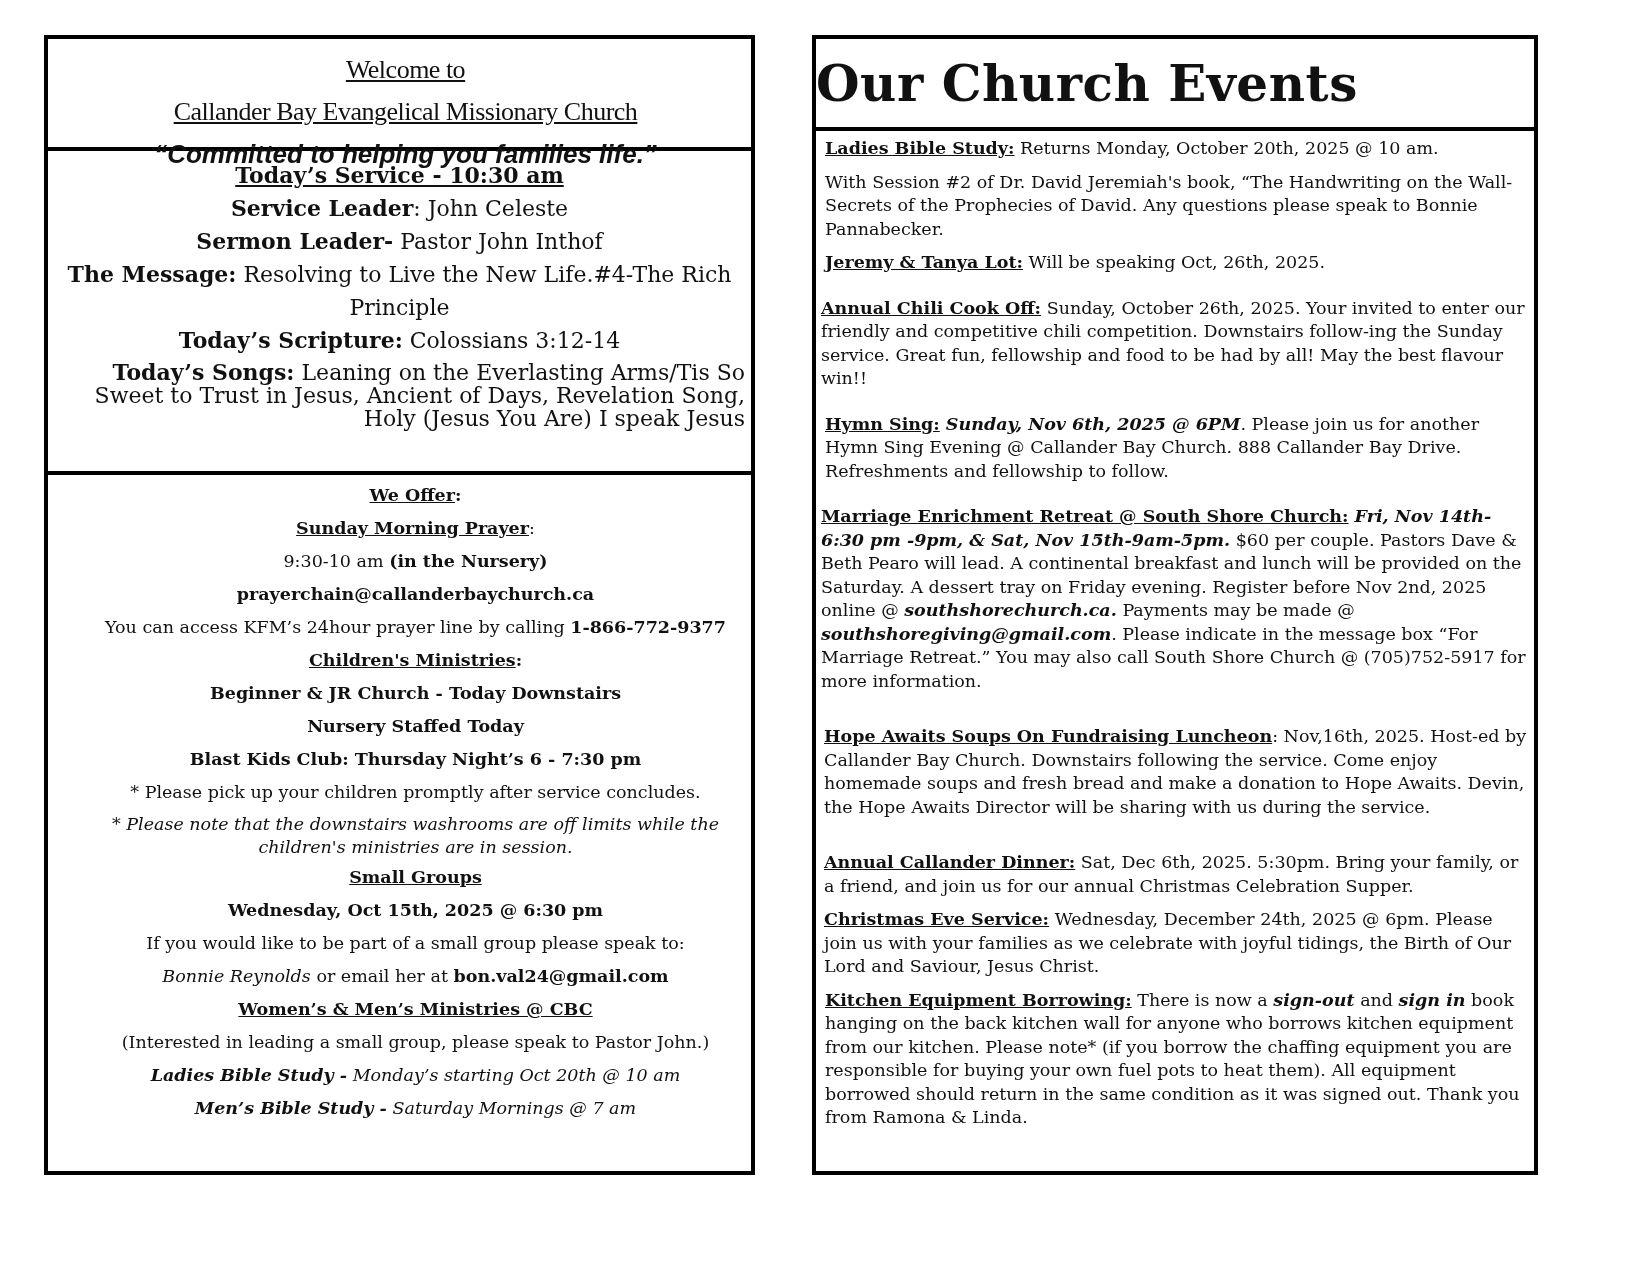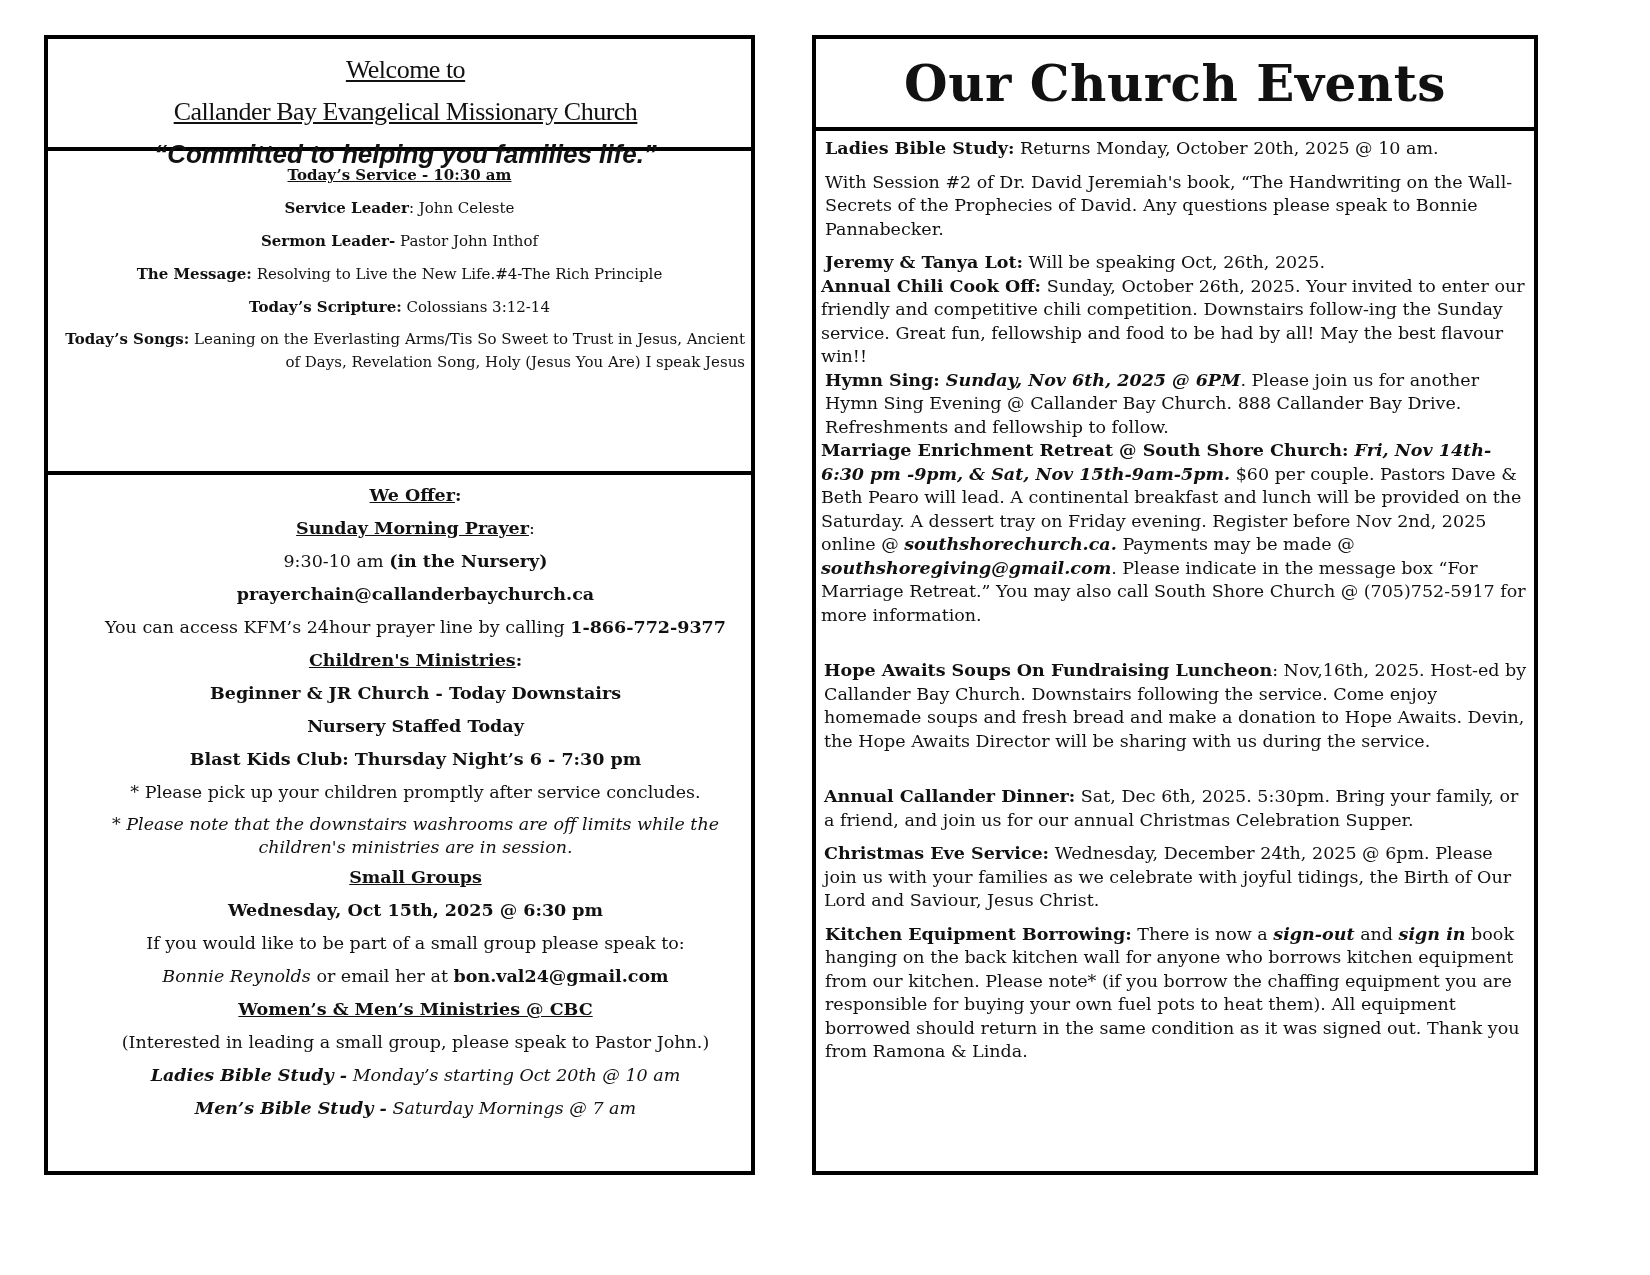--- a/index.html
+++ b/index.html
@@ -5,35 +5,35 @@
   html, body { margin: 0; padding: 0; background: #ffffff; }
   body { width: 1650px; height: 1275px; position: relative; overflow: hidden;
          font-family: "DejaVu Serif", "Liberation Serif", serif; color: #111; }
   .panel { position: absolute; border: 4px solid #000; box-sizing: border-box; background: #fff; }
   #left-panel { left: 44px; top: 35px; width: 711px; height: 1140px; }
   #right-panel { left: 812px; top: 35px; width: 726px; height: 1140px; }
   .box { border-bottom: 4px solid #000; box-sizing: border-box; text-align: center; }
   .welcome-box { height: 112px; padding-top: 10px; padding-left: 12px; }
   .welcome { font-family: "Liberation Serif", serif; font-size: 26px; text-decoration: underline; line-height: 42px; letter-spacing: -0.5px; }
   .tagline { font-family: "Liberation Sans", sans-serif; font-style: italic; font-weight: bold; font-size: 26px; line-height: 42px; }
-  .service-box { height: 324px; padding-top: 8px; font-size: 15px; }
+  .service-box { height: 324px; padding-top: 8px; font-size: 22px; }
   .service-box p, .offer-box p { margin: 0; line-height: 33px; }
   .service-box .songs { line-height: 23px; padding: 4px 6px 0; text-align: right; }
   .offer-box { padding-top: 4px; font-size: 17.5px; border-bottom: none; margin-left: 32px; }
   .offer-box .note { line-height: 23px; font-style: italic; padding: 4px 6px 2px; }
   b { font-weight: bold; }
   u { text-decoration: underline; }
-  .title-box { height: 92px; display: flex; align-items: center; justify-content: center; }
+  .title-box { height: 92px; display: flex; align-items: center; }
   .title { font-family: "DejaVu Serif", serif; font-weight: bold; font-size: 50px; letter-spacing: 0.5px; }
   .events { padding: 6px 6px 0 5px; font-size: 17.5px; line-height: 23.5px; text-align: left; }
   .event { margin: 0; }
-  .event .head { font-weight: bold; }
+  .event .head { font-weight: bold; text-decoration: underline; }
   .event em { font-weight: bold; font-style: italic; }
   .gap-s { margin-top: 10px; }
-  .gap-m { }
+  .gap-m { margin-top: 22px; }
   .gap-l { margin-top: 32px; }
   .ind { padding-left: 3px; }
   .ind2 { padding-left: 4px; }
 </style>
 </head>
 <body>
 
 <div class="panel" id="left-panel">
   <div class="box welcome-box">
     <div class="welcome">Welcome to</div>

